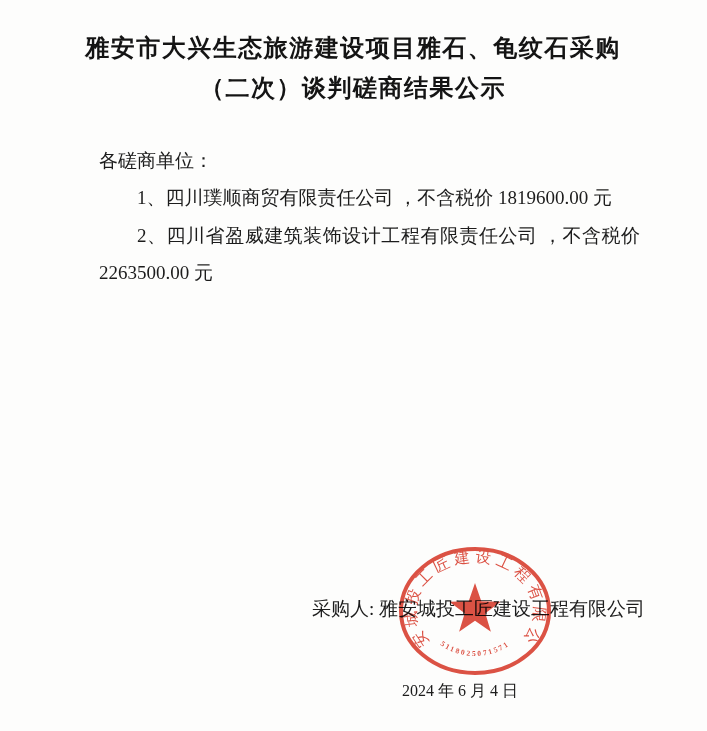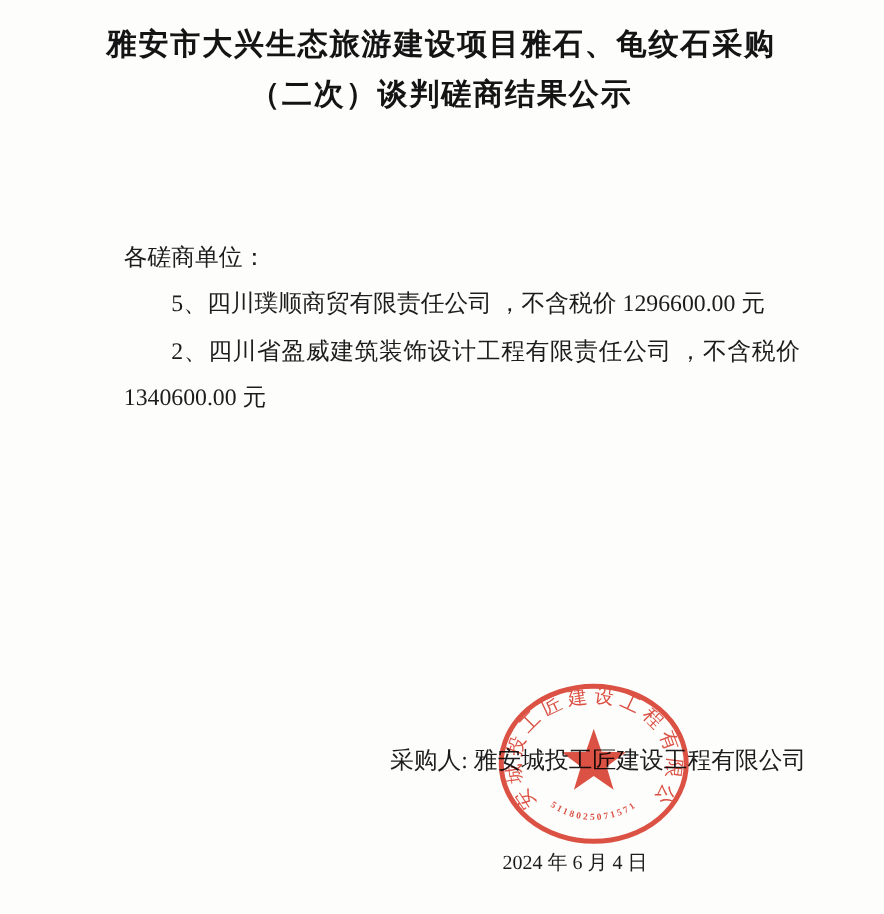--- a/index.html
+++ b/index.html
@@ -11,21 +11,21 @@
     position: relative;
     width: 707px;
     height: 731px;
     background: #fdfdfc;
     font-family: "Liberation Serif", serif;
     color: #1c1c1c;
     overflow: hidden;
   }
   .title {
     position: absolute;
-    top: 16px;
+    top: 28px;
     left: 72px;
     width: 562px;
     text-align: center;
     font-family: "Liberation Sans", sans-serif;
     font-weight: 700;
     font-size: 24px;
     line-height: 40px;
     letter-spacing: 1.5px;
     color: #141414;
   }
@@ -37,21 +37,20 @@
     font-size: 19px;
     line-height: 37.4px;
     text-align: justify;
   }
   .body-text p {
     margin: 0;
     text-indent: 2em;
   }
   .body-text p.salutation {
     text-indent: 0;
-    margin-top: 46px;
   }
   .signature {
     position: absolute;
     top: 590px;
     left: 312px;
     font-size: 19px;
     line-height: 37px;
     white-space: nowrap;
   }
   .doc-date {
@@ -77,22 +76,22 @@
 </style>
 </head>
 <body>
 
 <div class="page">
 
   <div class="title">雅安市大兴生态旅游建设项目雅石、龟纹石采购（二次）谈判磋商结果公示</div>
 
   <div class="body-text">
     <p class="salutation">各磋商单位：</p>
-    <p>5、四川璞顺商贸有限责任公司 ，不含税价 1296600.00 元</p>
-    <p>2、四川省盈威建筑装饰设计工程有限责任公司 ，不含税价 1340600.00 元</p>
+    <p>1、四川璞顺商贸有限责任公司 ，不含税价 1819600.00 元</p>
+    <p>2、四川省盈威建筑装饰设计工程有限责任公司 ，不含税价 2263500.00 元</p>
   </div>
 
   <div class="signature">
     <span>采购人: </span><span>雅安城投工匠建设工程有限公司</span>
   </div>
 
   <div class="doc-date">2024 年 6 月 4 日</div>
 
   <svg class="seal" viewBox="0 0 158 134" xmlns="http://www.w3.org/2000/svg">
     <defs>

